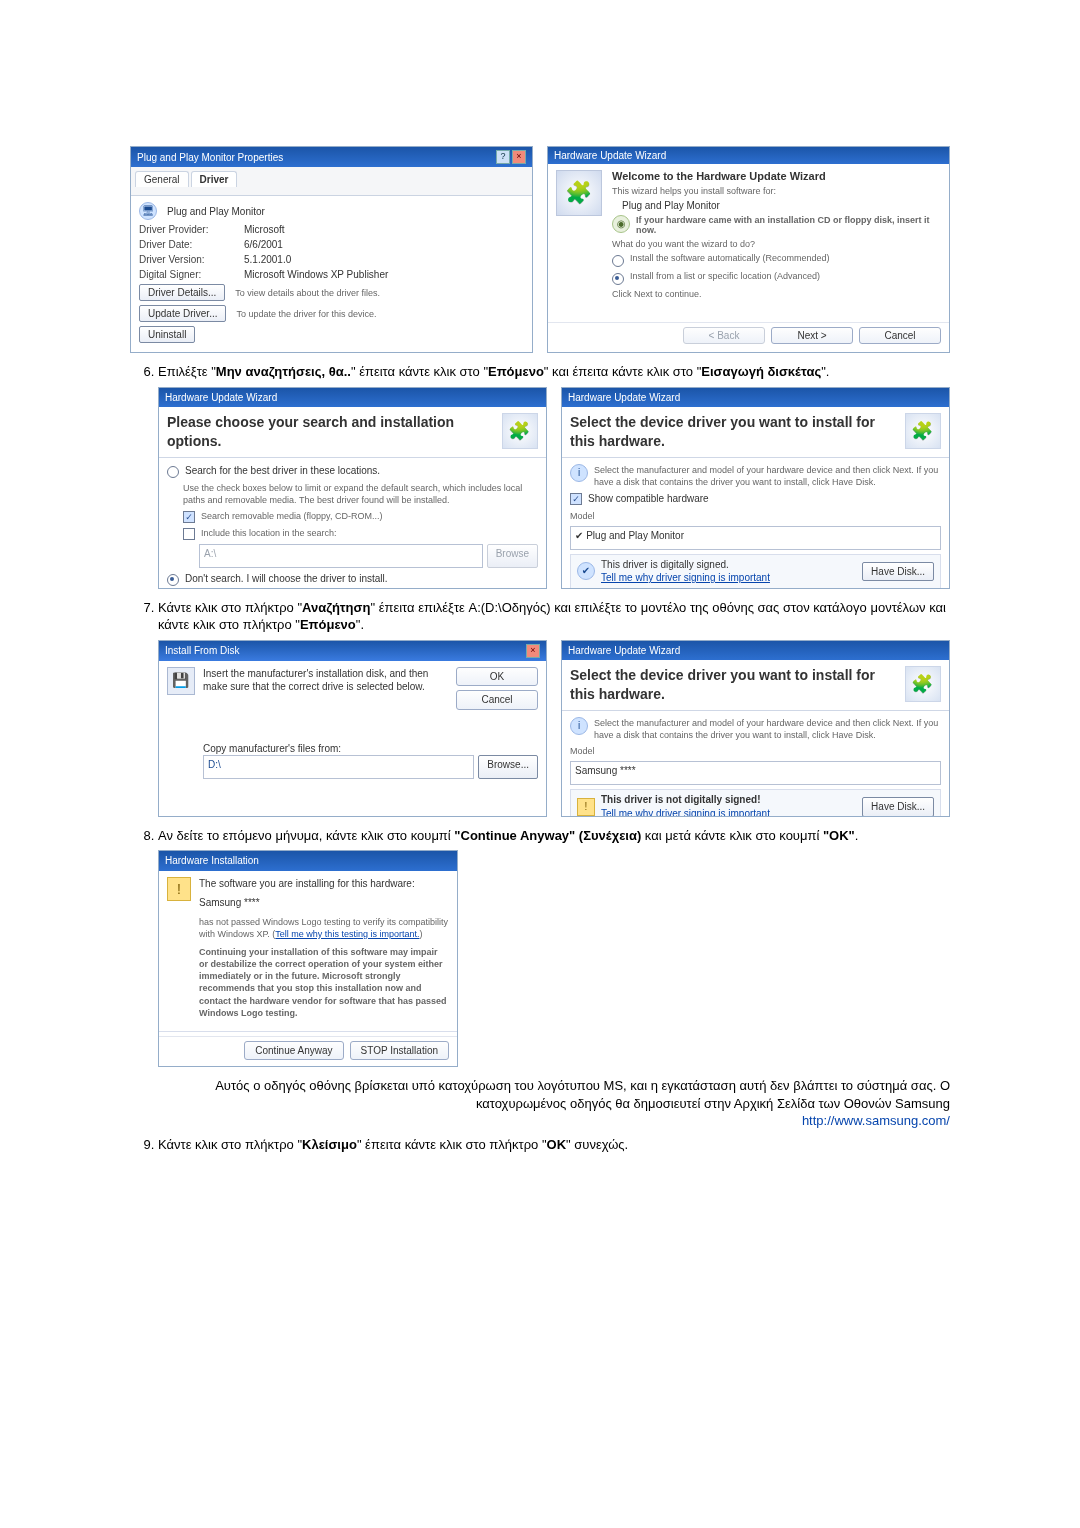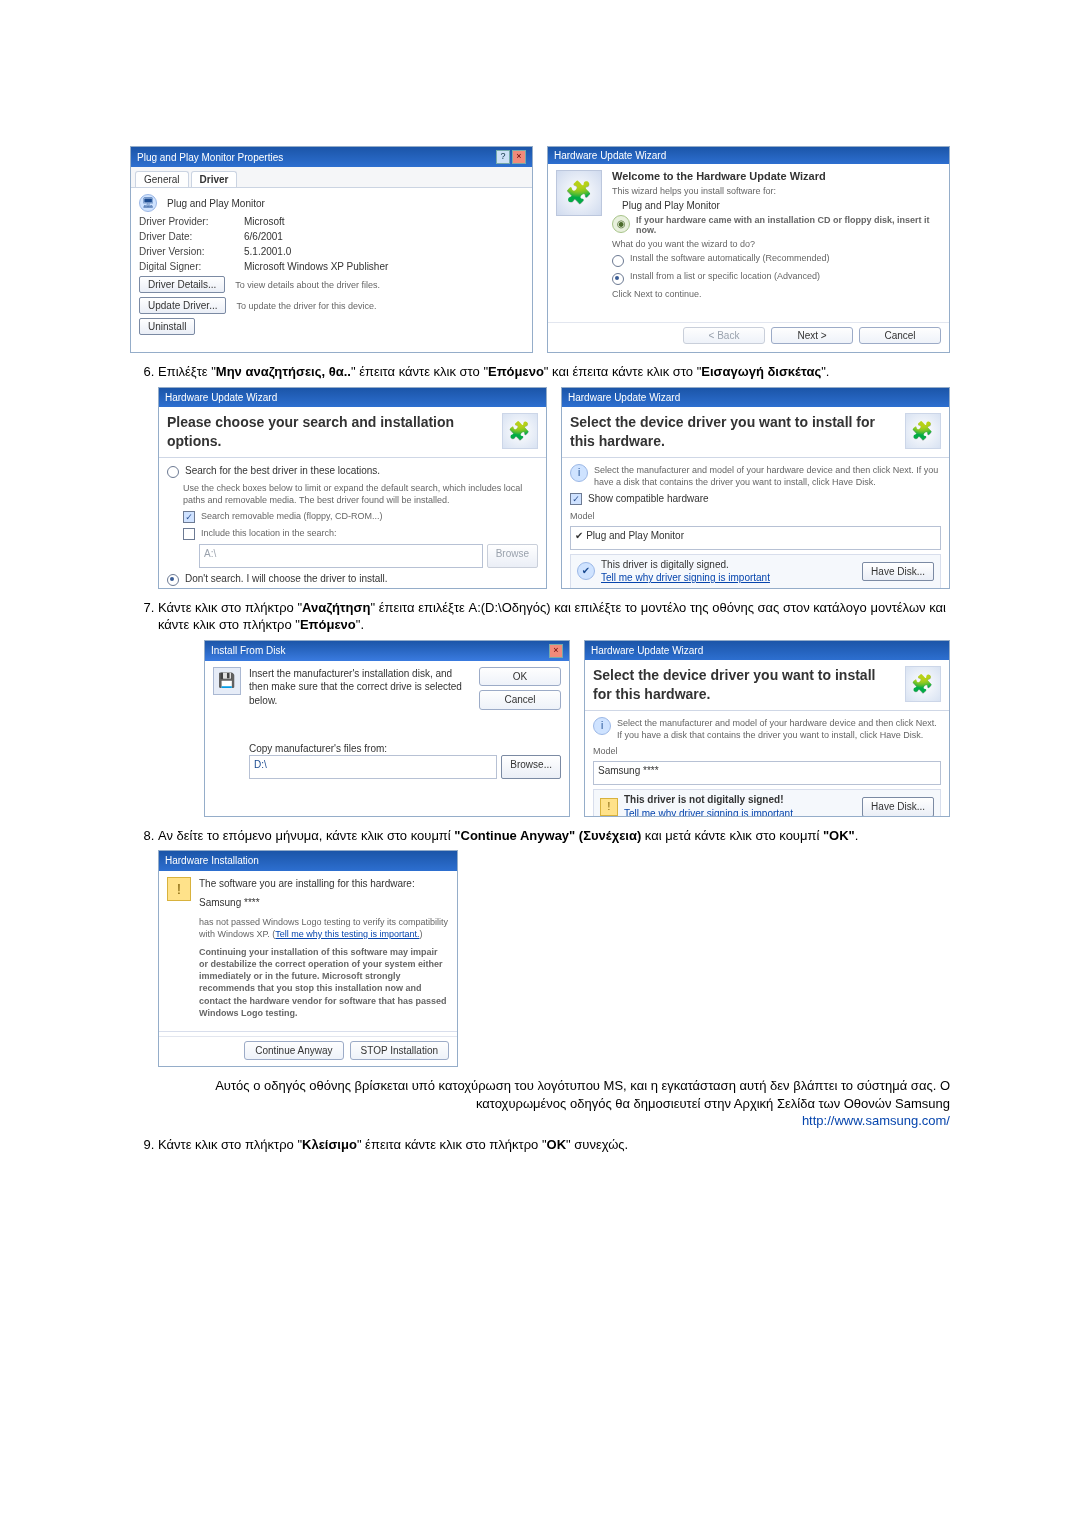--- a/index.html
+++ b/index.html
@@ -83,21 +83,21 @@
     border:1px solid #7b8aa3;
     background:linear-gradient(#fff,#eaeef6);
     padding:2px 8px;
     font-size:10px;
     border-radius:2px;
   }
   .disabled { color:#9aa2ad; border-color:#c9cfda; }
   .tabs {
     display:flex;
     gap:2px;
-    padding: 4px 4px 0 4px;
+    padding: 4px 4px 8px 4px;
     background:#f5f6f8;
     border-bottom:1px solid #cbd4e2;
   }
   .tab {
     border:1px solid #cbd4e2;
     border-bottom:none;
     background:#fefefe;
     padding:2px 8px;
     border-radius:3px 3px 0 0;
     font-size:10px;
@@ -331,21 +331,21 @@
 
       </div>
     </div>
   </li>
 
   <li>
     <span>Κάντε κλικ στο πλήκτρο "</span><b>Αναζήτηση</b><span>" έπειτα επιλέξτε A:(D:\Οδηγός) και επιλέξτε το μοντέλο της οθόνης σας στον κατάλογο μοντέλων και κάντε κλικ στο πλήκτρο "</span><b>Επόμενο</b><span>".</span>
 
     <div class="figure-row">
 
-      <div class="dlg" style="height:175px;margin-left:46px;">
+      <div class="dlg" style="height:175px;">
         <div class="dlg-title" style="background:linear-gradient(#1b55a8,#3a7be0);">
           <span>Install From Disk</span>
           <span class="ctl">
                 <span class="ctlbtn close">×</span>
               </span>
         </div>
         <div class="dlg-body" style="flex-direction:row; gap:8px;">
           <div class="floppy">💾</div>
           <div style="flex:1; display:flex; flex-direction:column; gap:6px;">
             <div class="row" style="align-items:flex-start; gap:8px;">

